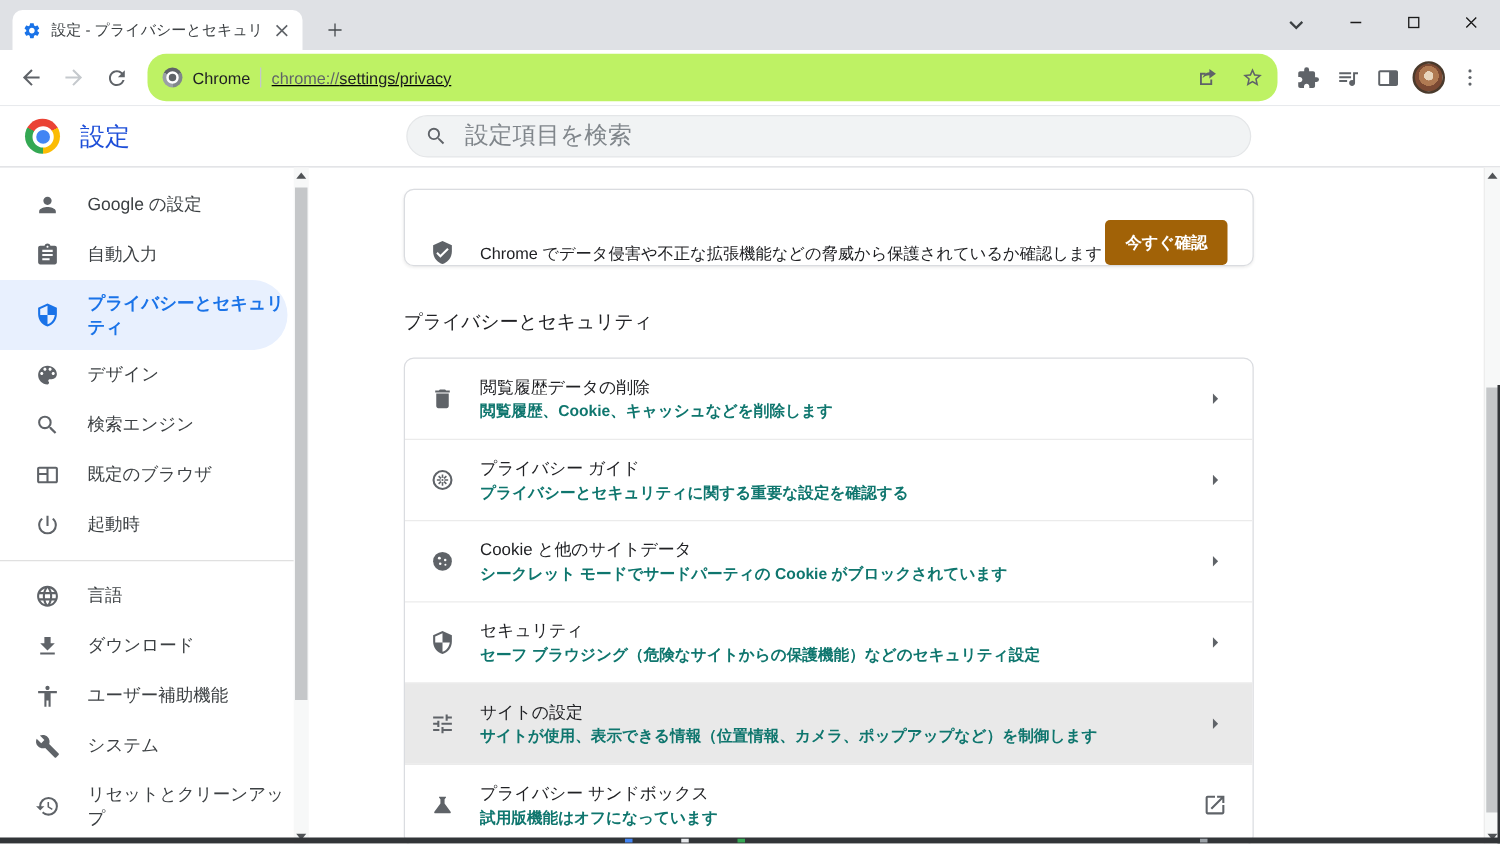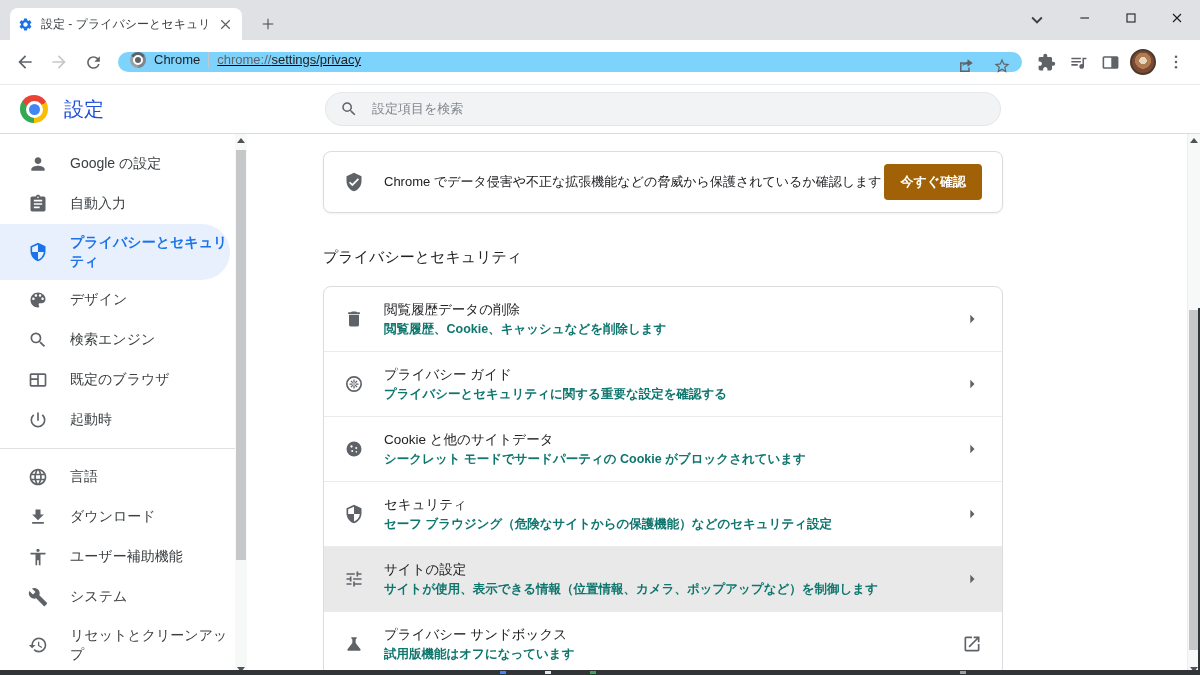--- a/index.html
+++ b/index.html
@@ -16,21 +16,21 @@
   .newtab{position:absolute;left:256px;top:12px;width:24px;height:24px;color:#45494d;display:flex;align-items:center;justify-content:center;}
   .win-chevron{position:absolute;left:1026px;top:9px;width:22px;height:22px;color:#3c4043;}
   .win-controls{position:absolute;right:0;top:0;height:36px;display:flex;}
   .win-btn{width:46px;height:36px;display:flex;align-items:center;justify-content:center;color:#1b1b1b;}
   .ic{width:100%;height:100%;display:block;}
 
   
   .toolbar{height:44px;background:#fff;display:flex;align-items:center;padding:0 8px;border-bottom:1px solid #e8eaed;box-sizing:content-box;}
   .nav-btn{width:34px;height:34px;display:flex;align-items:center;justify-content:center;color:#5f6368;flex:none;}
   .nav-btn.disabled{color:#c5c9cd;}
-  .omnibox{flex:1;min-width:0;height:20px;background:#7dd3fc;border-radius:15px;display:flex;
+  .omnibox{flex:1;min-width:0;height:38px;background:#bef264;border-radius:15px;display:flex;align-items:center;
            padding:0 6px 0 12px;margin:0 8px;gap:8px;}
   .chrome-gray{width:16px;height:16px;border-radius:50%;flex:none;
       background:conic-gradient(from -60deg,#5f6368 0deg 120deg,#80868b 120deg 240deg,#9aa0a6 240deg 360deg);
       display:flex;align-items:center;justify-content:center;}
   .chrome-gray .dot{width:6px;height:6px;border-radius:50%;background:#5f6368;border:2px solid #fff;}
   .omni-host{font-size:13px;color:#202124;flex:none;}
   .omni-sep{width:1px;height:16px;background:#c4c7cb;flex:none;}
   .omni-url{flex:1;min-width:0;font-size:13px;white-space:nowrap;overflow:hidden;text-decoration:underline;}
   .omni-url .scheme{color:#5f6368;}
   .omni-url .rest{color:#202124;}
@@ -42,21 +42,21 @@
   
   .app-header{position:relative;height:48px;background:#fff;border-bottom:1px solid #dadce0;display:flex;align-items:center;}
   .chrome-logo{width:28px;height:28px;border-radius:50%;margin-left:20px;flex:none;
       background:conic-gradient(from -60deg,#ea4335 0deg 120deg,#fbbc04 120deg 240deg,#34a853 240deg 360deg);
       display:flex;align-items:center;justify-content:center;}
   .chrome-logo .dot{width:11px;height:11px;border-radius:50%;background:#4285f4;border:3px solid #fff;}
   .app-title{margin-left:16px;font-size:20px;color:#1d4ed8;}
   .search-wrap{position:absolute;left:325px;top:7px;width:676px;height:34px;background:#f1f3f4;border:1px solid #e4e6e8;
       border-radius:17px;display:flex;align-items:center;gap:12px;padding:0 14px;box-sizing:border-box;}
   .search-wrap .s-icon{width:18px;height:18px;color:#5f6368;flex:none;}
-  .search-input{flex:1;border:none;background:transparent;outline:none;font-size:13px;color:#6d28d9;font-family:Liberation Serif, serif;}
+  .search-input{flex:1;border:none;background:transparent;outline:none;font-size:19px;color:#6d28d9;font-family:Liberation Mono, monospace;}
   .search-input::placeholder{color:#80868b;}
 
   
   .page-body{display:flex;height:541px;}
   .sidebar{width:235px;flex:none;padding-top:10px;box-sizing:border-box;}
   .sb-item{height:40px;display:flex;align-items:center;padding-left:28px;gap:22px;cursor:pointer;}
   .sb-icon{width:20px;height:20px;color:#5f6368;flex:none;}
   .sb-label{font-size:14px;color:#3c4043;}
   .sb-item.two-line{height:56px;}
   .sb-item.two-line .sb-label{width:160px;line-height:19px;}
@@ -66,21 +66,21 @@
   .sb-divider{height:1px;background:#e0e0e0;margin:8px 0;}
 
   .scrollbar{width:12px;flex:none;position:relative;background:#f7f8f8;}
   .scroll-thumb{position:absolute;left:1px;width:10px;background:#c5c7c9;}
   .scroll-arrow{position:absolute;left:0;width:12px;height:12px;display:flex;align-items:center;justify-content:center;}
   .tri-up{width:0;height:0;border-left:4px solid transparent;border-right:4px solid transparent;border-bottom:5px solid #505356;}
   .tri-down{width:0;height:0;border-left:4px solid transparent;border-right:4px solid transparent;border-top:5px solid #505356;}
 
   .main{flex:1;min-width:0;background:#fff;overflow:hidden;}
   .banner-card{width:680px;height:62px;margin:17px 0 0 76px;border:1px solid #dadce0;border-radius:8px;background:#fff;
-      box-shadow:0 1px 2px rgba(60,64,67,.08);display:flex;align-items:center;padding:0 20px;box-sizing:border-box;}
+      box-shadow:0 1px 2px rgba(60,64,67,.08);display:flex;align-items:flex-end;padding:0 20px;box-sizing:border-box;}
   .banner-icon{width:20px;height:20px;color:#5f6368;flex:none;}
   .banner-text{flex:1;margin-left:20px;font-size:13px;color:#202124;}
   .banner-btn{background:#a16207;color:#fff;border:none;border-radius:4px;font-size:13px;font-weight:bold;
       padding:9px 16px;font-family:inherit;cursor:pointer;flex:none;}
   .section-title{margin:35px 0 0 76px;font-size:15px;color:#202124;}
   .settings-card{width:680px;margin:19px 0 24px 76px;border:1px solid #dadce0;border-radius:8px;background:#fff;
       box-sizing:border-box;overflow:hidden;}
   .row{height:64px;display:flex;align-items:center;padding:0 20px;gap:20px;border-top:1px solid #ebebeb;cursor:pointer;}
   .row:first-child{border-top:none;}
   .row.hovered{background:#e9e9e9;}

